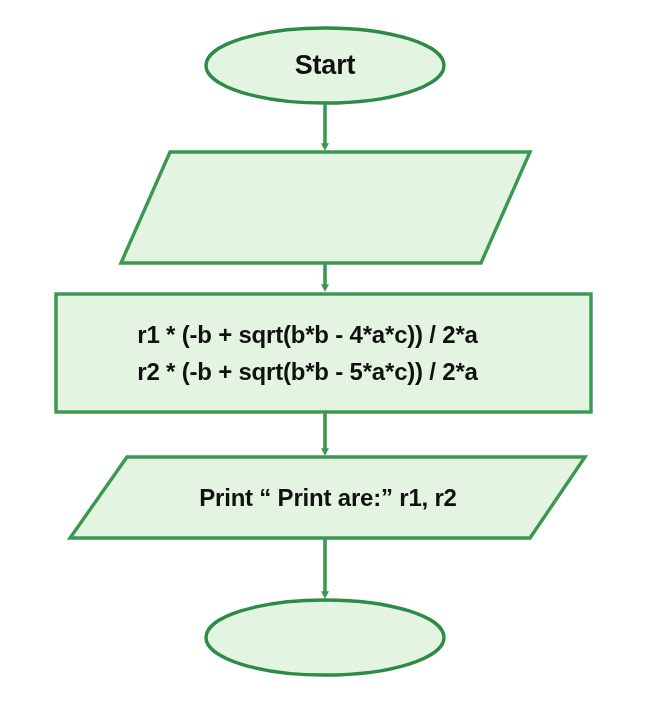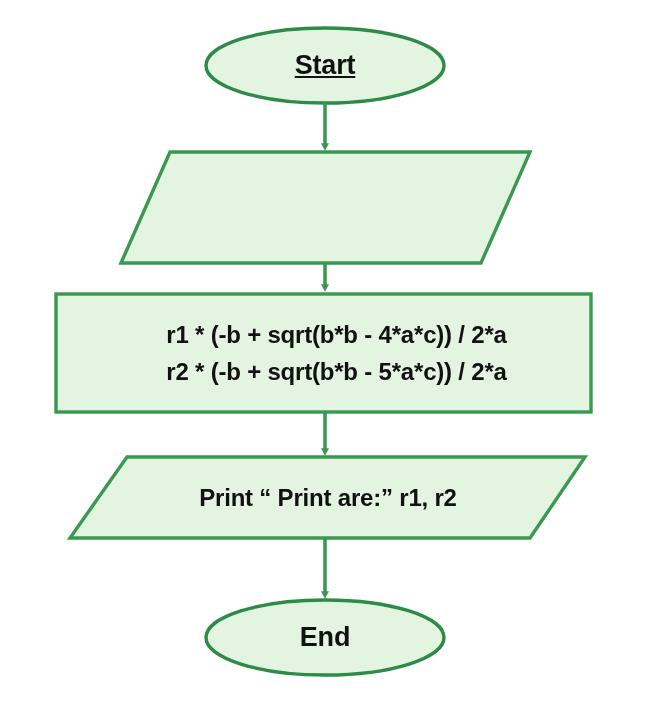--- a/index.html
+++ b/index.html
@@ -80,33 +80,30 @@
 
     <line x1="325" y1="412" x2="325" y2="452" stroke="#3a9850" stroke-width="3.6" marker-end="url(#arrowhead)"></line>
 
     <polygon points="127,457 585,457 530,538 70,538" fill="#e3f5e0" stroke="#3a9850" stroke-width="3.4" stroke-linejoin="miter"></polygon>
 
     <line x1="325" y1="538" x2="325" y2="595" stroke="#3a9850" stroke-width="3.6" marker-end="url(#arrowhead)"></line>
 
     <ellipse cx="325" cy="637.5" rx="119" ry="37.5" fill="#e3f5e0" stroke="#2e8b47" stroke-width="3.4"></ellipse>
   </svg>
 
-  <div class="node-label terminal-label" style="left:206px; top:28px; width:238px; height:75px;text-decoration:underline;">
+  <div class="node-label terminal-label" style="left:206px; top:28px; width:238px; height:75px;">
     <span class="label-line">Start</span>
   </div>
 
   <div class="node-label io-label" style="left:135px; top:152px; width:380px; height:111px;">
   </div>
 
-  <div class="node-label process-label" style="left:69px; top:294px; width:535px; height:118px;">
+  <div class="node-label process-label" style="left:40px; top:294px; width:535px; height:118px;">
     <span class="label-line">r1 * (-b + sqrt(b*b - 4*a*c)) / 2*a</span>
     <span class="label-line">r2 * (-b + sqrt(b*b - 5*a*c)) / 2*a</span>
   </div>
 
   <div class="node-label io-label" style="left:98px; top:457px; width:460px; height:81px;">
     <span class="label-line">Print “ Print are:” r1, r2</span>
   </div>
 
-  <div class="node-label terminal-label" style="left:206px; top:600px; width:238px; height:75px;">
-    <span class="label-line">End</span>
-  </div>
 
 </div>
 
 </body></html>

